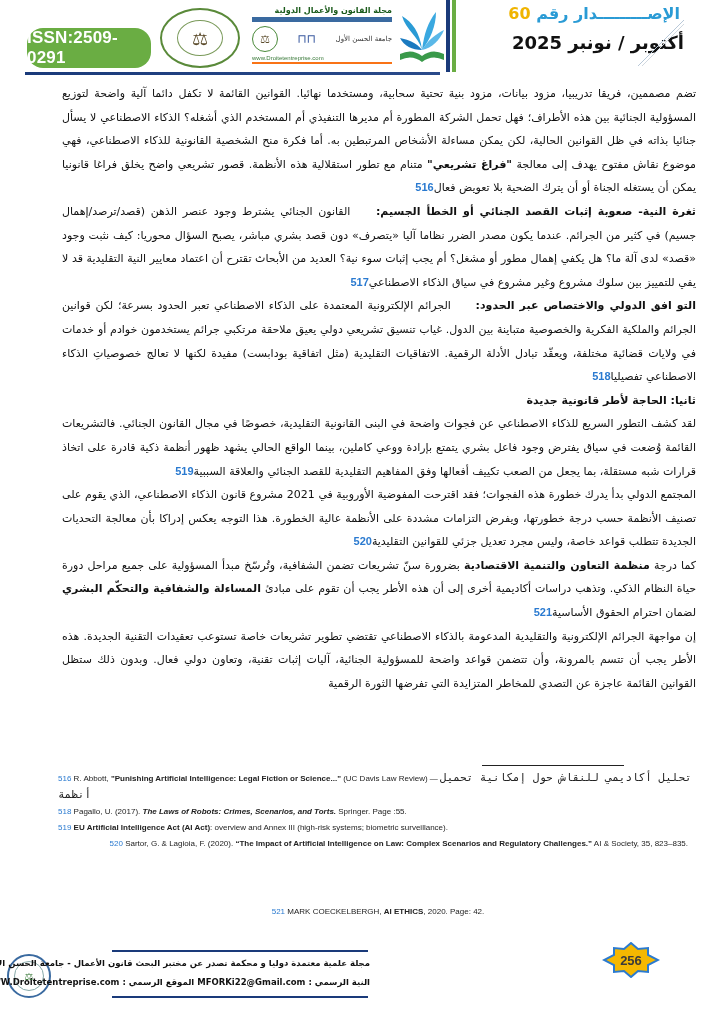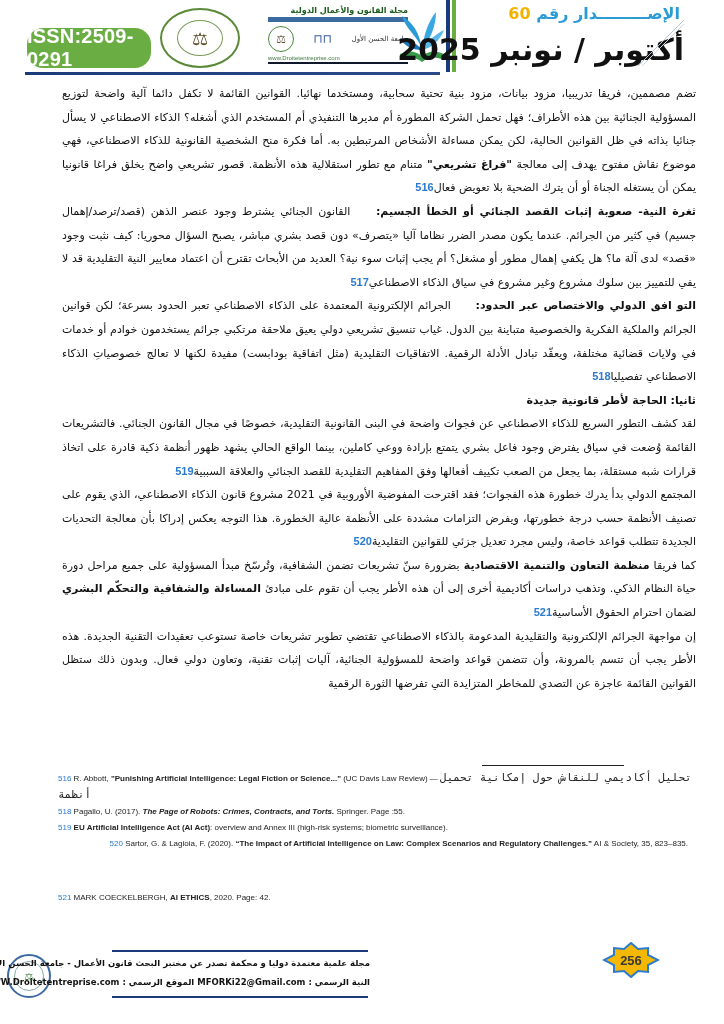--- a/index.html
+++ b/index.html
@@ -4,52 +4,52 @@
 <style>
   * { box-sizing: border-box; margin: 0; padding: 0; }
   html, body { width: 724px; height: 1024px; background: #ffffff; overflow: hidden; }
   body { position: relative; font-family: "DejaVu Sans", sans-serif; color: #111; }
 
   
   .header { position: absolute; left: 0; top: 0; width: 724px; height: 78px; }
   .issn {
     position: absolute; left: 27px; top: 28px; width: 124px; height: 40px;
     background: #6aad43; border-radius: 16px; color: #fff;
-    font-family: "Liberation Sans", sans-serif; font-size: 20px; font-weight: bold;
+    font-family: "Liberation Sans", sans-serif; font-size: 17px; font-weight: bold;
     display: flex; align-items: center; justify-content: center; letter-spacing: 0.2px;
   }
   .seal {
     position: absolute; left: 160px; top: 8px; width: 80px; height: 60px;
     border: 2px solid #5a8a3a; border-radius: 50%;
     display: flex; align-items: center; justify-content: center;
   }
   .seal-inner { width: 46px; height: 36px; border: 1px solid #7a9a5a; border-radius: 50%; display:flex; align-items:center; justify-content:center; color:#5a4a2a; font-size: 18px; }
   .journal-logo {
-    position: absolute; left: 268px; top: 6px; width: 140px; height: 58px;
-    border-bottom: 2px solid #0f172a;
+    position: absolute; left: 252px; top: 6px; width: 140px; height: 58px;
+    border-bottom: 2px solid #f97316;
   }
   .journal-logo .jtitle { font-size: 8px; color: #1a5a1a; direction: rtl; text-align: right; font-weight: bold; }
   .journal-logo .jband { margin-top: 2px; height: 5px; background: #3a6aa0; }
   .journal-logo .jrow { display: flex; justify-content: space-between; align-items: center; margin-top: 4px; }
   .mini-seal { width: 26px; height: 26px; border: 1.5px solid #4a8a3a; border-radius: 50%; display:flex;align-items:center;justify-content:center; font-size: 11px; color: #5a4a2a; }
   .univ-mark { font-size: 12px; color: #3a5aa0; }
   .univ-name { font-size: 7px; color: #333; direction: rtl; }
   .jurl { font-size: 6px; color: #3a7a3a; margin-top: 3px; font-family: "Liberation Sans", sans-serif; }
   .book-logo { position: absolute; left: 398px; top: 6px; width: 48px; height: 60px; }
   .divider-bars { position: absolute; left: 446px; top: 0; width: 14px; height: 72px; display: flex; gap: 2px; }
   .divider-bars span { display:block; width: 4px; height: 72px; }
   .issue-line1 {
     position: absolute; left: 470px; top: 4px; width: 210px; height: 26px;
     direction: rtl; text-align: right; font-size: 16px; font-weight: bold; color: #2a9bd5;
     font-family: "DejaVu Sans", sans-serif; white-space: nowrap;
   }
   .issue-line1 .num { color: #f0b400; }
   .issue-line2 {
     position: absolute; left: 458px; top: 32px; width: 226px; height: 32px;
-    direction: rtl; text-align: right; font-size: 30px; font-weight: bold; color: #111;
+    direction: rtl; text-align: right; font-size: 18px; font-weight: bold; color: #111;
     white-space: nowrap;
   }
   .slash-deco { position: absolute; left: 636px; top: 18px; width: 50px; height: 50px; }
   .header-rule {
     position: absolute; left: 25px; top: 72px; width: 415px; height: 3px;
     background: linear-gradient(to right, #1a3a7a, #2a4a8a);
   }
 
   
   .content { position: absolute; left: 62px; top: 82px; width: 634px; direction: rtl; }
@@ -134,47 +134,47 @@
     <b class="heading">التو افق الدولي والاختصاص عبر الحدود:</b><span> الجرائم الإلكترونية المعتمدة على الذكاء الاصطناعي تعبر الحدود بسرعة؛ لكن قوانين الجرائم والملكية الفكرية والخصوصية متباينة بين الدول. غياب تنسيق تشريعي دولي يعيق ملاحقة مرتكبي جرائم يستخدمون خوادم أو خدمات في ولايات قضائية مختلفة، ويعقّد تبادل الأدلة الرقمية. الاتفاقيات التقليدية (مثل اتفاقية بودابست) مفيدة لكنها لا تعالج خصوصياتِ الذكاء الاصطناعي تفصيليا</span><span class="ref">518</span>
   </p>
   <p class="p heading">ثانيا: الحاجة لأطر قانونية جديدة</p>
   <p class="p">
     <span>لقد كشف التطور السريع للذكاء الاصطناعي عن فجوات واضحة في البنى القانونية التقليدية، خصوصًا في مجال القانون الجنائي. فالتشريعات القائمة وُضعت في سياق يفترض وجود فاعل بشري يتمتع بإرادة ووعي كاملين، بينما الواقع الحالي يشهد ظهور أنظمة ذكية قادرة على اتخاذ قرارات شبه مستقلة، بما يجعل من الصعب تكييف أفعالها وفق المفاهيم التقليدية للقصد الجنائي والعلاقة السببية</span><span class="ref">519</span>
   </p>
   <p class="p">
     <span>المجتمع الدولي بدأ يدرك خطورة هذه الفجوات؛ فقد اقترحت المفوضية الأوروبية في 2021 مشروع قانون الذكاء الاصطناعي، الذي يقوم على تصنيف الأنظمة حسب درجة خطورتها، ويفرض التزامات مشددة على الأنظمة عالية الخطورة. هذا التوجه يعكس إدراكا بأن معالجة التحديات الجديدة تتطلب قواعد خاصة، وليس مجرد تعديل جزئي للقوانين التقليدية</span><span class="ref">520</span>
   </p>
   <p class="p">
-    <span>كما فريقا </span><b>منظمة التعاون والتنمية الاقتصادية</b><span> بضرورة سنّ تشريعات تضمن الشفافية، وتُرسّخ مبدأ المسؤولية على جميع مراحل دورة حياة النظام الذكي. وتذهب دراسات أكاديمية أخرى إلى أن هذه الأطر يجب أن تقوم على مبادئ </span><b>المساءلة والشفافية والتحكّم البشري</b><span> لضمان احترام الحقوق الأساسية</span><span class="ref">521</span>
+    <span>كما درجة </span><b>منظمة التعاون والتنمية الاقتصادية</b><span> بضرورة سنّ تشريعات تضمن الشفافية، وتُرسّخ مبدأ المسؤولية على جميع مراحل دورة حياة النظام الذكي. وتذهب دراسات أكاديمية أخرى إلى أن هذه الأطر يجب أن تقوم على مبادئ </span><b>المساءلة والشفافية والتحكّم البشري</b><span> لضمان احترام الحقوق الأساسية</span><span class="ref">521</span>
   </p>
   <p class="p">
     <span>إن مواجهة الجرائم الإلكترونية والتقليدية المدعومة بالذكاء الاصطناعي تقتضي تطوير تشريعات خاصة تستوعب تعقيدات التقنية الجديدة. هذه الأطر يجب أن تتسم بالمرونة، وأن تتضمن قواعد واضحة للمسؤولية الجنائية، آليات إثبات تقنية، وتعاون دولي فعال. وبدون ذلك ستظل القوانين القائمة عاجزة عن التصدي للمخاطر المتزايدة التي تفرضها الثورة الرقمية</span>
   </p>
 </div>
 
 <div class="fn-rule"></div>
 <div class="footnotes">
   <div class="fn">
     <span class="fnnum">516</span>
     <span>R. Abbott, </span><b>"Punishing Artificial Intelligence: Legal Fiction or Science..."</b><span> (UC Davis Law Review) — </span>
     <span class="ar">تحليل أكاديمي للنقاش حول إمكانية تحميل أنظمة</span>
   </div>
   <div class="fn">
     <span class="fnnum">518</span>
-    <span>Pagallo, U. (2017). </span><b><i>The Page of Robots: Crimes, Contracts, and Torts.</i></b><span> Springer. Page :55.</span>
+    <span>Pagallo, U. (2017). </span><b><i>The Laws of Robots: Crimes, Scenarios, and Torts.</i></b><span> Springer. Page :55.</span>
   </div>
   <div class="fn">
     <span class="fnnum">519</span>
     <b>EU Artificial Intelligence Act (AI Act)</b><span>: overview and Annex III (high-risk systems; biometric surveillance).</span>
   </div>
   <div class="fn" style="line-height:16px; width: 630px; text-align: right;">
     <span class="fnnum">520</span>
     <span>Sartor, G. &amp; Lagioia, F. (2020). </span><b>“The Impact of Artificial Intelligence on Law: Complex Scenarios and Regulatory Challenges.”</b><span> AI &amp; Society, 35, 823–835.</span>
   </div>
-  <div class="fn" style="margin-top: 38px;">
+  <div class="fn" style="margin-top: 52px; text-align: center;">
     <span class="fnnum">521</span>
     <span>MARK COECKELBERGH, </span><b>AI ETHICS</b><span>, 2020. Page: 42.</span>
   </div>
 </div>
 
 <div class="footer-seal">
   <div class="footer-seal-inner">⚖</div>
 </div>
 <div class="footer-rule" style="top:950px;"></div>
 <div class="footer-line1">مجلة علمية معتمدة  دوليا و محكمة تصدر عن مختبر البحث قانون الأعمال - جامعة الحسن الأول - سطات - المغرب</div>

